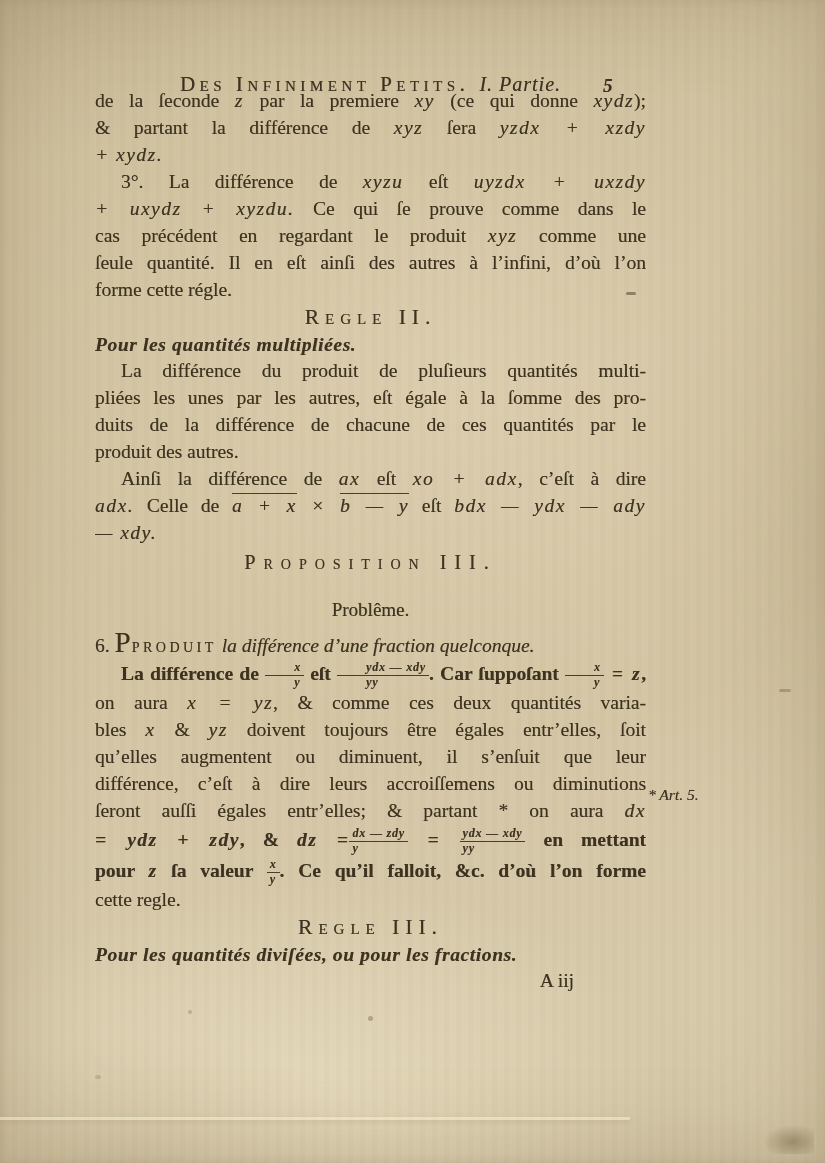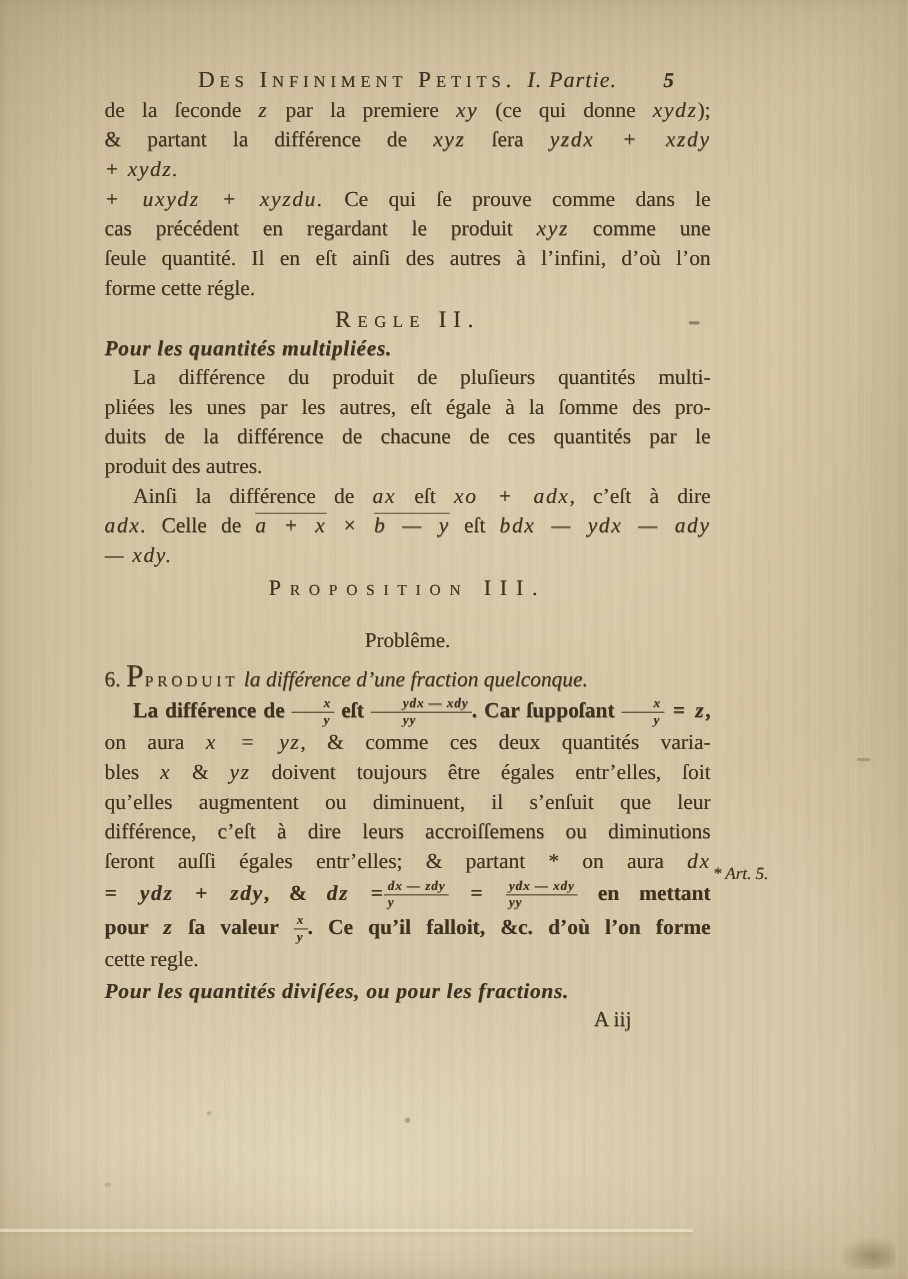--- a/index.html
+++ b/index.html
@@ -21,21 +21,21 @@
       radial-gradient(ellipse 400px 180px at 15% 100%, rgba(150,128,92,0.12), rgba(150,128,92,0) 70%);
     box-shadow: inset 0 0 90px rgba(122,100,66,0.28), inset 0 0 10px rgba(122,100,66,0.15);
   }
   .grain {
     position: absolute; inset: 0; pointer-events: none; opacity: 0.05;
     background-image: repeating-linear-gradient(90deg, rgba(120,100,70,0.6) 0 5px, rgba(255,255,255,0) 5px 12px);
   }
 
   
   .header {
-    position: absolute; left: 95px; top: 60px; width: 551px; height: 26px;
+    position: absolute; left: 95px; top: 72px; width: 551px; height: 26px;
     line-height: 24px; text-align: center; white-space: nowrap;
     text-shadow: 0.3px 0.3px 0.6px rgba(60,50,31,0.55);
   }
   .header .caps { font-variant: small-caps; letter-spacing: 4.5px; font-size: 21px; }
   .header .ital { font-style: italic; font-size: 20px; letter-spacing: 1px; margin-left: 6px; }
   .pagenum { position: absolute; left: 508px; top: 2px; font-style: italic; font-size: 19px; font-weight: bold; }
 
   
   .text-block {
     position: absolute; left: 95px; top: 88px; width: 551px;
@@ -119,20 +119,21 @@
 </div>
 
 <div class="text-block">
   <div id="content-host">
       <div class="para">
         <div class="line"><span class="seg-r">de la ſeconde </span><span class="seg-m">z</span><span class="seg-r"> par la premiere </span><span class="seg-m">xy</span><span class="seg-r"> (ce qui donne </span><span class="seg-m">xydz</span><span class="seg-r">);</span></div>
         <div class="line"><span class="seg-r">&amp; partant la différence de </span><span class="seg-m">xyz</span><span class="seg-r"> ſera </span><span class="seg-m">yzdx + xzdy</span></div>
         <div class="line short"><span class="seg-m">+ xydz.</span></div>
       </div>
       <div class="para">
+        <div class="line ind"><span class="seg-r">3°. La différence de </span><span class="seg-m">xyzu</span><span class="seg-r"> eſt </span><span class="seg-m">uyzdx + uxzdy</span></div>
         <div class="line"><span class="seg-m">+ uxydz + xyzdu.</span><span class="seg-r"> Ce qui ſe prouve comme dans le</span></div>
         <div class="line"><span class="seg-r">cas précédent en regardant le produit </span><span class="seg-m">xyz</span><span class="seg-r"> comme une</span></div>
         <div class="line"><span class="seg-r">ſeule quantité. Il en eſt ainſi des autres à l’infini, d’où l’on</span></div>
         <div class="line short"><span class="seg-r">forme cette régle.</span></div>
       </div>
       <div class="heading">Regle II.</div>
       <div class="subtitle">Pour les quantités multipliées.</div>
       <div class="para">
         <div class="line ind"><span class="seg-r">La différence du produit de pluſieurs quantités multi-</span></div>
         <div class="line"><span class="seg-r">pliées les unes par les autres, eſt égale à la ſomme des pro-</span></div>
@@ -153,20 +154,21 @@
         <div class="line ind tall"><span class="seg-r">La différence de </span><span class="frac"><span class="num">x</span><span class="den">y</span></span><span class="seg-r"> eſt </span><span class="frac"><span class="num">ydx — xdy</span><span class="den">yy</span></span><span class="seg-r">. Car ſuppoſant </span><span class="frac"><span class="num">x</span><span class="den">y</span></span><span class="seg-m"> = z</span><span class="seg-r">,</span></div>
         <div class="line"><span class="seg-r">on aura </span><span class="seg-m">x = yz</span><span class="seg-r">, &amp; comme ces deux quantités varia-</span></div>
         <div class="line"><span class="seg-r">bles </span><span class="seg-m">x</span><span class="seg-r"> &amp; </span><span class="seg-m">yz</span><span class="seg-r"> doivent toujours être égales entr’elles, ſoit</span></div>
         <div class="line"><span class="seg-r">qu’elles augmentent ou diminuent, il s’enſuit que leur</span></div>
         <div class="line"><span class="seg-r">différence, c’eſt à dire leurs accroiſſemens ou diminutions</span></div>
         <div class="line"><span class="seg-r">ſeront auſſi égales entr’elles; &amp; partant * on aura </span><span class="seg-m">dx</span></div>
         <div class="line tall"><span class="seg-m">= ydz + zdy</span><span class="seg-r">, &amp; </span><span class="seg-m">dz =</span><span class="frac"><span class="num">dx — zdy</span><span class="den">y</span></span><span class="seg-m"> = </span><span class="frac"><span class="num">ydx — xdy</span><span class="den">yy</span></span><span class="seg-r"> en mettant</span></div>
         <div class="line tall"><span class="seg-r">pour </span><span class="seg-m">z</span><span class="seg-r"> ſa valeur </span><span class="frac"><span class="num">x</span><span class="den">y</span></span><span class="seg-r">. Ce qu’il falloit, &amp;c. d’où l’on forme</span></div>
         <div class="line short"><span class="seg-r">cette regle.</span></div>
       </div>
+      <div class="heading">Regle III.</div>
       <div class="subtitle">Pour les quantités diviſées, ou pour les fractions.</div>
     </div>
   <div class="line short sig-line">
     <span class="seg-r">A iij</span>
   </div>
 </div>
 
 <div class="margin-note">* Art. 5.</div>
 
 <div class="mark-1"></div>

